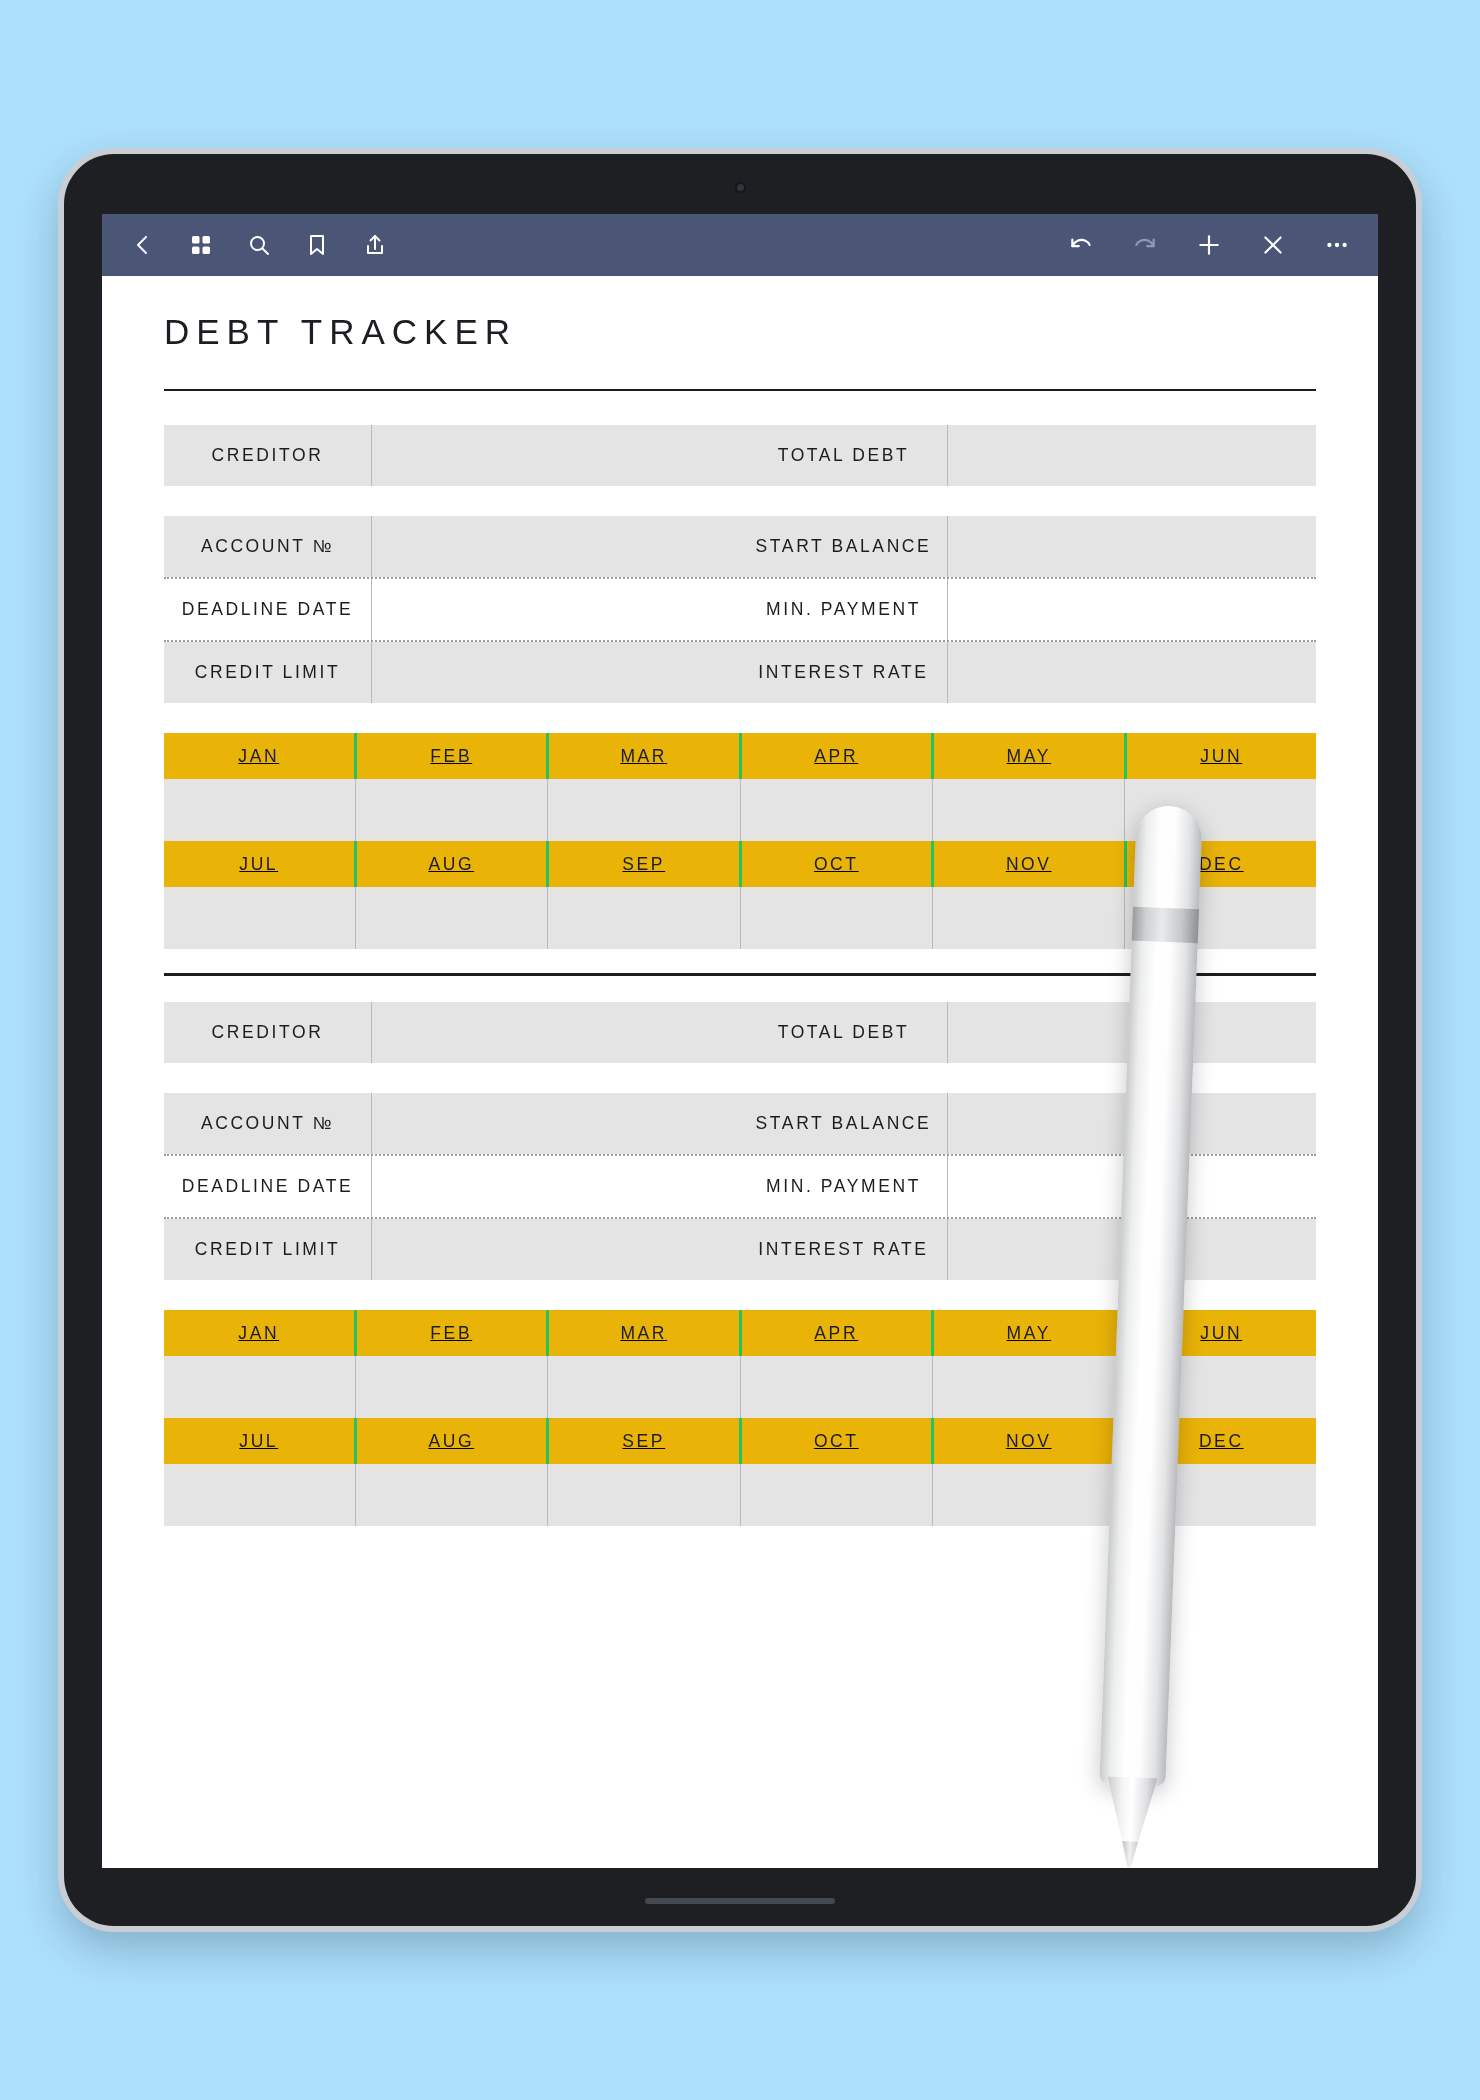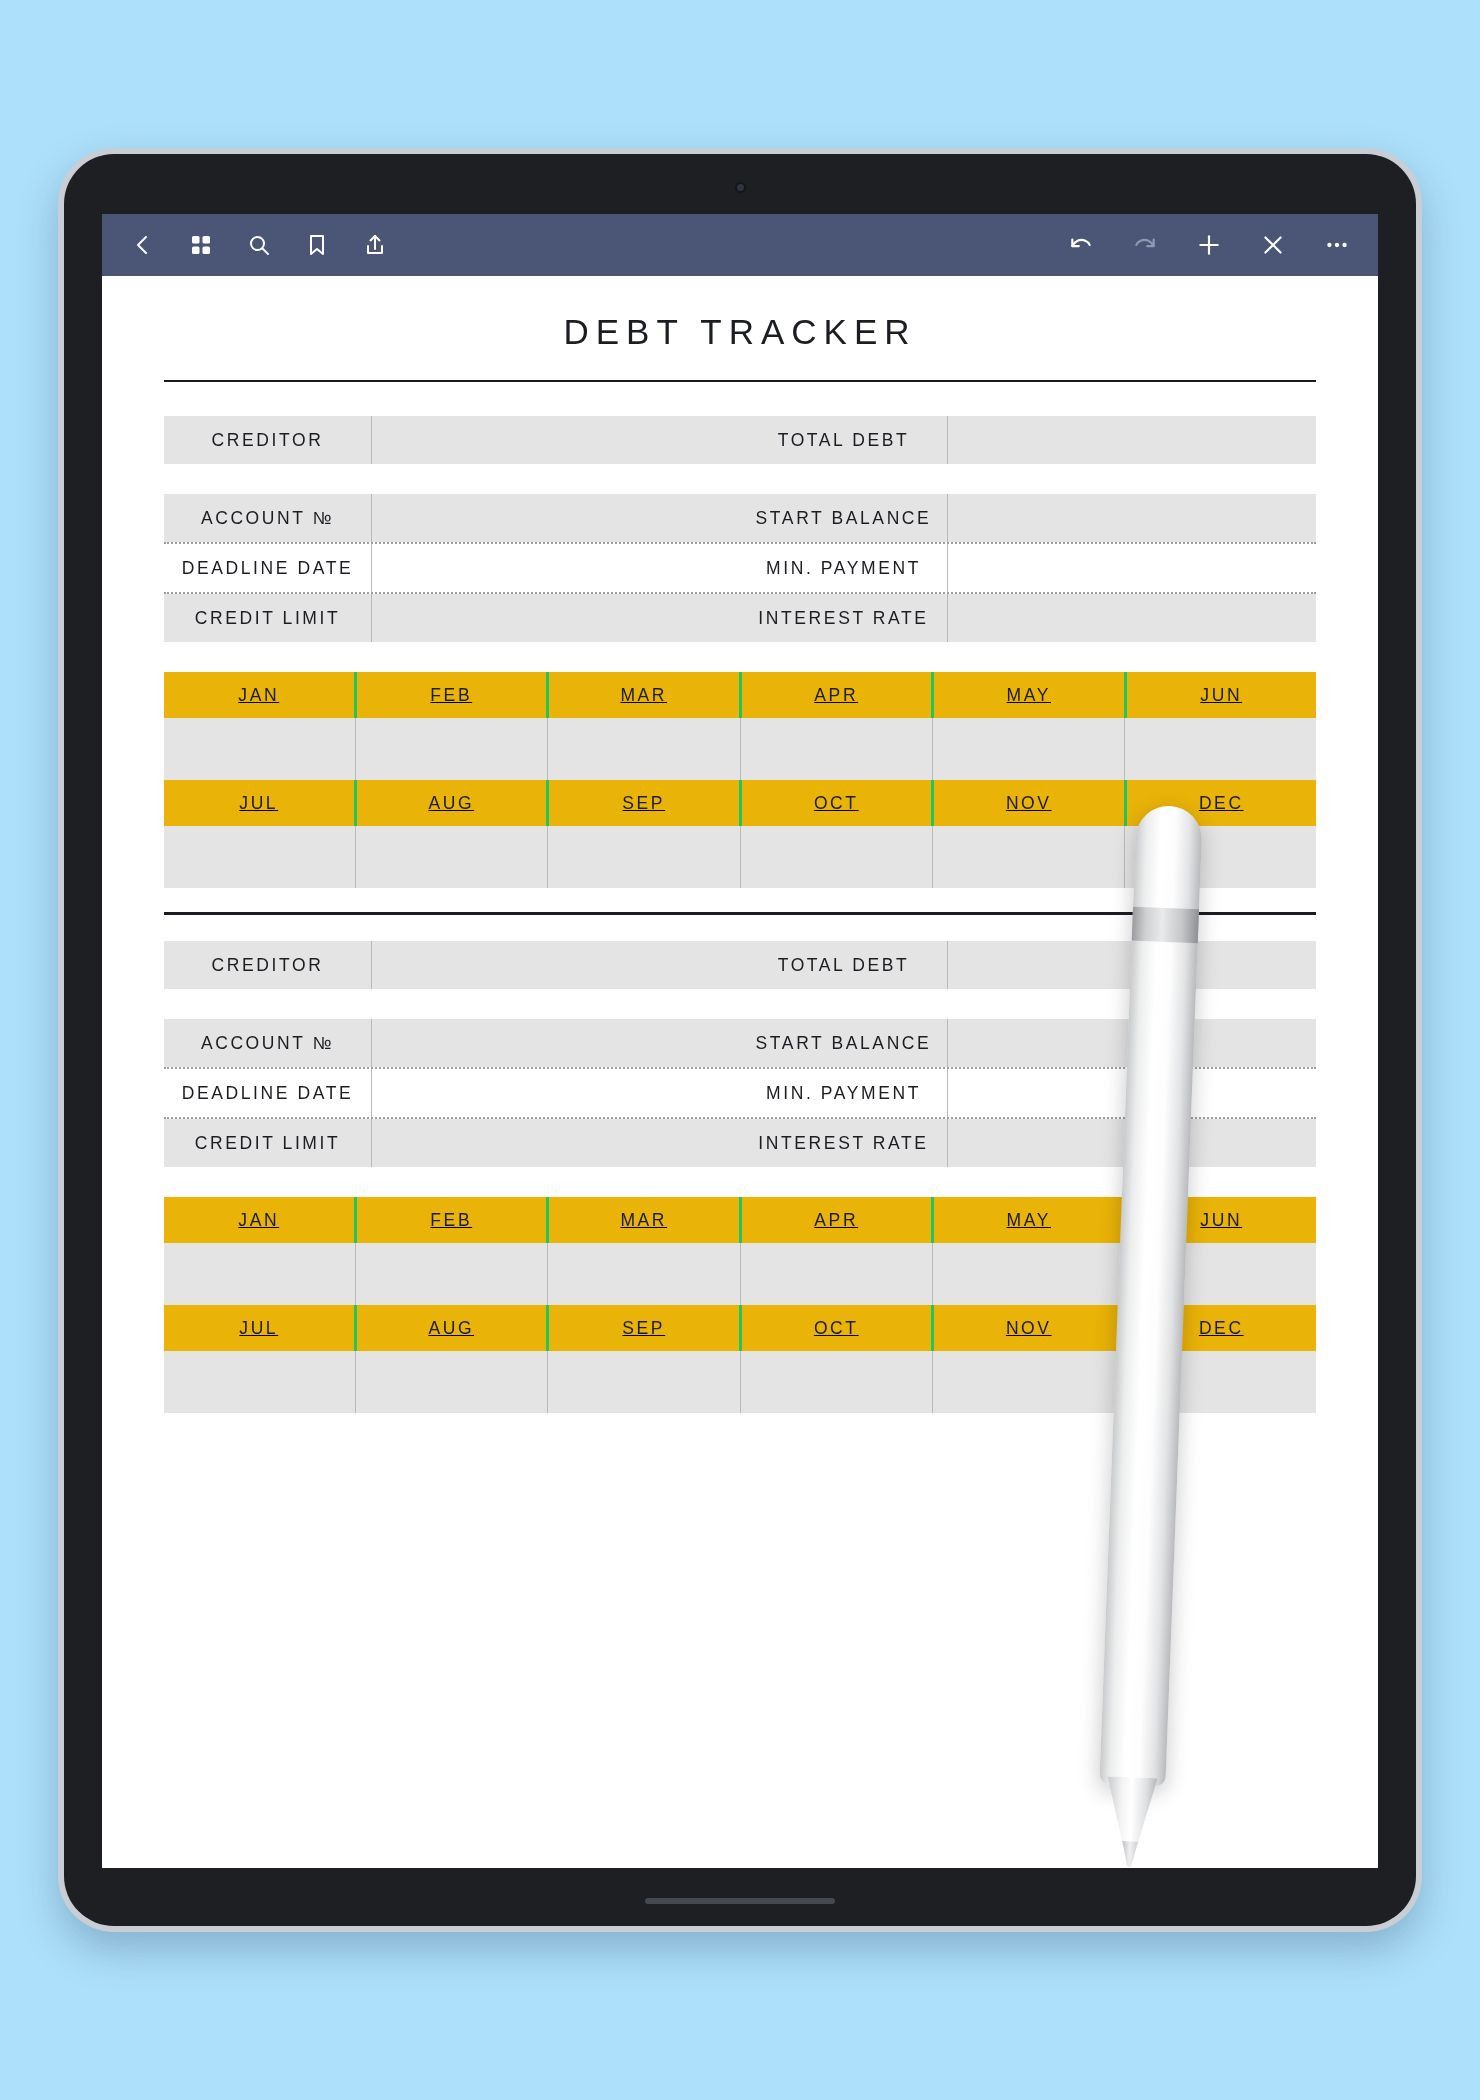--- a/index.html
+++ b/index.html
@@ -61,38 +61,37 @@
   .tb-icon svg { display: block; }
 
   
   #page {
     position: absolute;
     left: 0; top: 62px; right: 0; bottom: 0;
     background: #ffffff;
     padding: 36px 62px 0 62px;
   }
   #doc-title {
-    text-align: center;
     font-size: 35px;
     letter-spacing: 7px;
     color: #1b1d22;
     font-weight: 400;
-    padding-bottom: 28px;
+    padding-bottom: 37px;
   }
   #title-rule {
     height: 2px; background: #1b1d22;
     margin-bottom: 34px;
   }
 
   .block { margin-bottom: 0; }
 
   
   .row {
     display: flex;
-    height: 48px;
+    height: 61px;
     background: #e4e4e4;
     align-items: stretch;
   }
   .cell {
     display: flex;
     align-items: center;
     justify-content: center;
     font-size: 17.5px;
     letter-spacing: 2.6px;
     color: #1b1d22;

